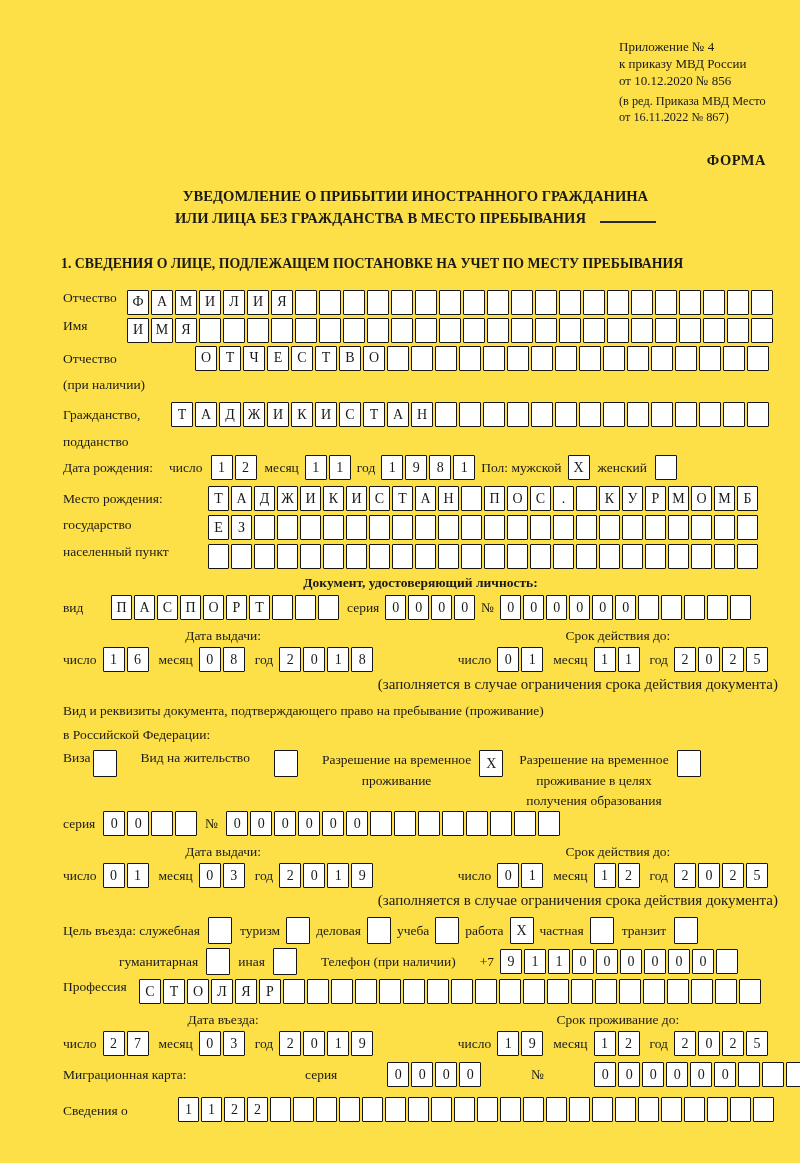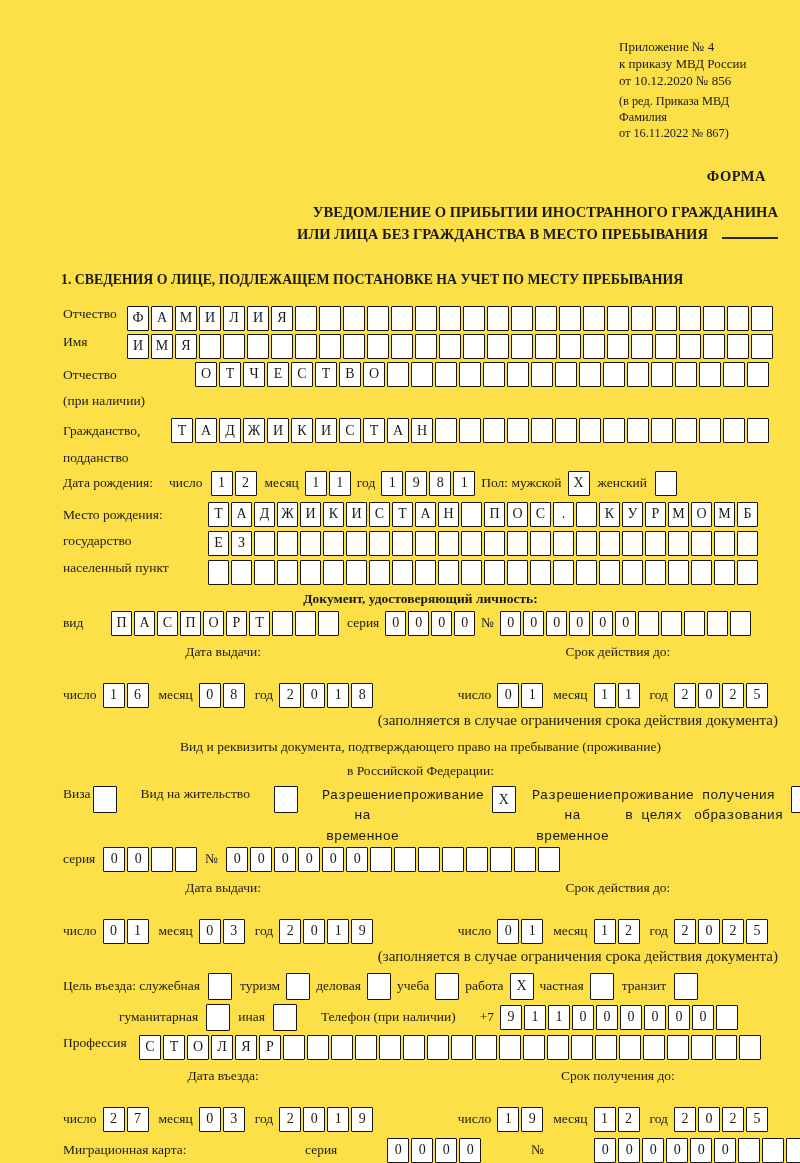--- a/index.html
+++ b/index.html
@@ -8,21 +8,21 @@
     width:800px; height:1163px;
     font-family:"Liberation Serif","DejaVu Serif",serif;
     color:#1a1a1a; font-size:13.5px;
   }
   .page { position:relative; width:800px; height:1163px; padding:38px 22px 0 63px; overflow:hidden; background:#fde047; }
 
   .appendix { margin-left:556px; line-height:1.32; font-size:13px; }
   .appendix .sub { font-size:12.3px; margin-top:5px; line-height:1.3; }
   .forma { text-align:right; font-weight:bold; font-size:14.5px; margin-top:26px; padding-right:12px; letter-spacing:.5px; }
 
-  .title { text-align:right; font-weight:bold; font-size:14.6px; margin-top:17px; line-height:1.45; margin-left:-10px; }
+  .title { text-align:center; font-weight:bold; font-size:14.6px; margin-top:17px; line-height:1.45; margin-left:-10px; }
   .blank-line { display:inline-block; width:56px; border-bottom:2px solid #2a2a2a; height:12px; margin-left:14px; }
 
   .sec-heading { font-weight:bold; font-size:13.8px; margin-top:27px; margin-left:-2px; white-space:nowrap; }
 
   .frow { display:flex; align-items:flex-start; }
   .lbl { white-space:nowrap; }
   .lblcol { display:flex; flex-direction:column; line-height:1.95;font-family:Liberation Serif, serif; }
 
   .cells { display:inline-flex; gap:2px; }
   .cell {
@@ -40,48 +40,48 @@
   .w132 { width:132px; flex:0 0 132px; }
   .w145 { width:145px; flex:0 0 145px; }
   .w115 { width:115px; flex:0 0 115px; }
   .w150 { width:152px; flex:0 0 152px; }
 
   .stack3 { display:flex; flex-direction:column; gap:4px; }
 
   .doc-header { text-align:center; font-weight:bold; margin-top:6px; font-size:13.5px; }
 
   .dates { display:flex; justify-content:space-between; width:100%; }
-  .dategroup { display:flex; flex-direction:column;gap:20px; }
+  .dategroup { display:flex; flex-direction:column; }
   .dghead { text-align:center; margin-bottom:3px; }
   .dgrow { display:flex; align-items:center; }
   .dgrow .lbl { margin-right:6px; }
   .dgrow .cells { margin-right:10px; }
   .note { text-align:right; font-size:15px; margin-top:4px; }
 
   .pair { display:inline-flex; align-items:flex-start; }
   .pair .lbl { margin-right:8px; }
-  .lblc { display:inline-flex; flex-direction:row; text-align:center; line-height:1.5; margin-right:8px;font-family:Liberation Mono, monospace; }
+  .lblc { display:inline-flex; flex-direction:column; text-align:center; line-height:1.5; margin-right:8px; }
 
   .mt3 { margin-top:3px; } .mt4 { margin-top:4px; } .mt6 { margin-top:6px; }
   .mt8 { margin-top:8px; } .mt10 { margin-top:10px; } .mt12 { } .mt18 { margin-top:18px; }
   .ml6 { margin-left:6px; } .ml8 { margin-left:8px; } .ml16 { margin-left:16px; }
   .ml24 { margin-left:24px; } .ml56 { margin-left:56px; }
-  .plain { line-height:1.75;text-align:center; }
+  .plain { line-height:1.75; }
 </style>
 </head>
 <body>
 
 <div class="page">
 
   <div class="appendix">
     <div>Приложение № 4</div>
     <div>к приказу МВД России</div>
     <div>от 10.12.2020 № 856</div>
     <div class="sub">
-      <div>(в ред. Приказа МВД Фамилия</div>
+      <div>(в ред. Приказа МВД Место</div>
       <div>от 16.11.2022 № 867)</div>
     </div>
   </div>
 
   <div class="forma">ФОРМА</div>
 
   <div class="title">
     <div>УВЕДОМЛЕНИЕ О ПРИБЫТИИ ИНОСТРАННОГО ГРАЖДАНИНА</div>
     <div>
       <span>ИЛИ ЛИЦА БЕЗ ГРАЖДАНСТВА В МЕСТО ПРЕБЫВАНИЯ</span><span class="blank-line"></span>
@@ -644,21 +644,21 @@
         <span class="lbl">год</span>
         <span class="cells">
             <span class="cell">2</span>
             <span class="cell">0</span>
             <span class="cell">1</span>
             <span class="cell">9</span>
           </span>
       </div>
     </div>
     <div class="dategroup">
-      <div class="dghead">Срок получения до:</div>
+      <div class="dghead">Срок проживание до:</div>
       <div class="dgrow">
         <span class="lbl">число</span>
         <span class="cells">
             <span class="cell">1</span>
             <span class="cell">9</span>
           </span>
         <span class="lbl">месяц</span>
         <span class="cells">
             <span class="cell">1</span>
             <span class="cell">2</span>

